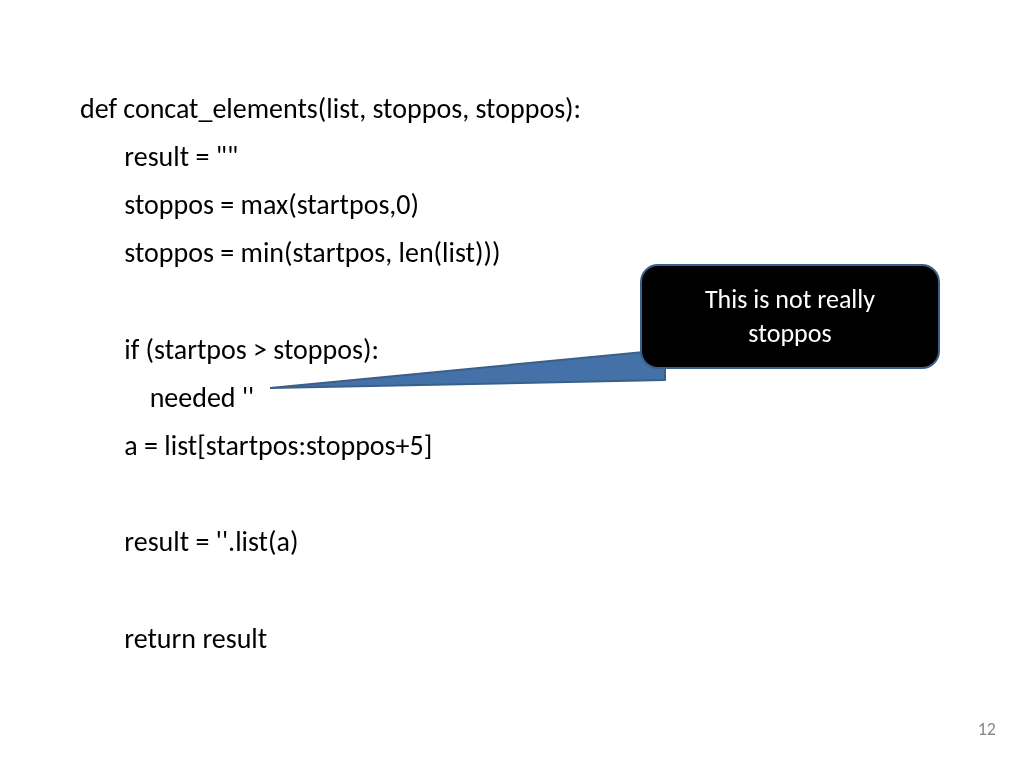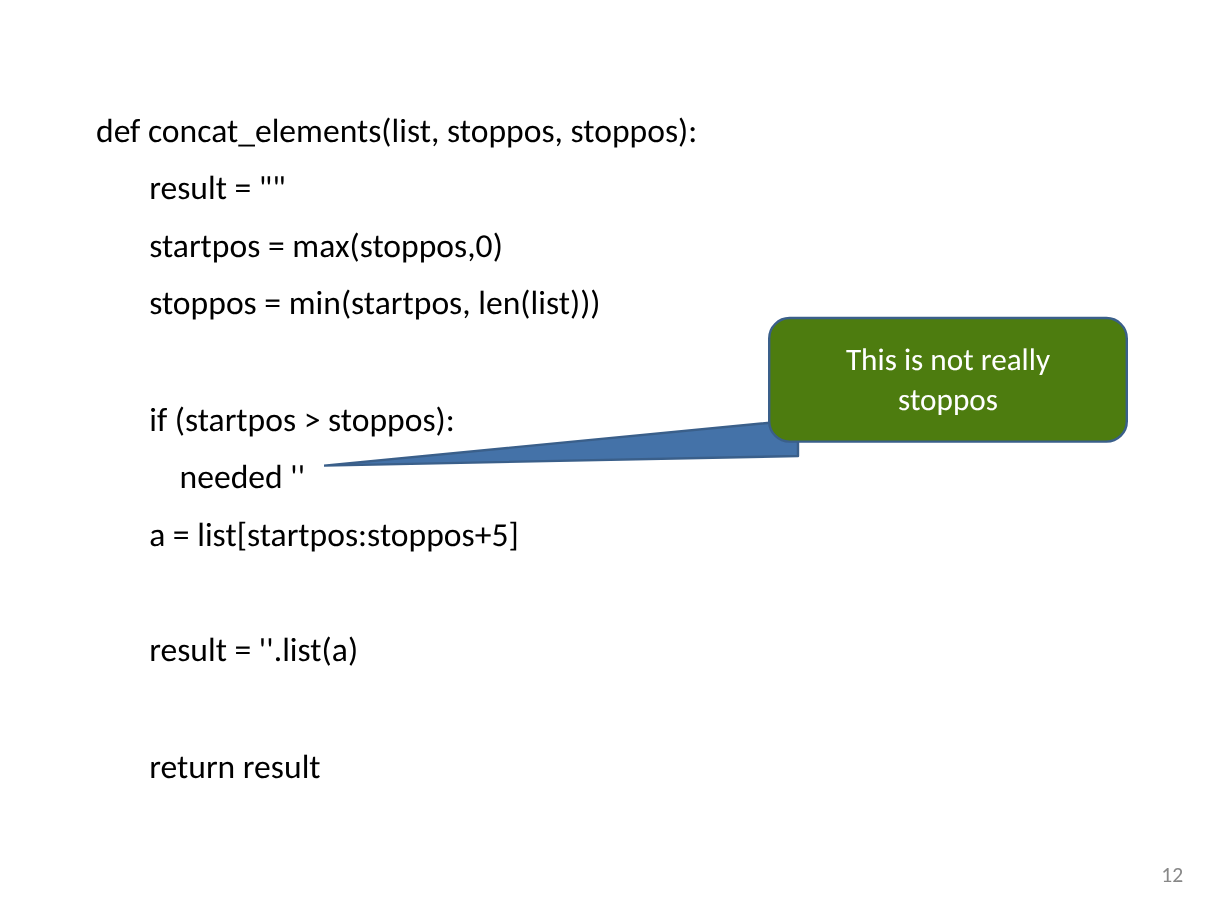--- a/index.html
+++ b/index.html
@@ -26,21 +26,21 @@
     line-height: 1.72;
     color: #000;
     white-space: pre;
   }
   .callout {
     position: absolute;
     left: 640px;
     top: 264px;
     width: 300px;
     height: 105px;
-    background: #4d7c0f;
+    background: #000000;
     border: 2px solid #3A5F8A;
     border-radius: 18px;
     box-sizing: border-box;
     display: flex;
     align-items: center;
     justify-content: center;
     padding: 10px 20px;
   }
   .callout-pointer {
     position: absolute;
@@ -51,34 +51,34 @@
     pointer-events: none;
   }
   .callout-text {
     color: #fff;
     font-size: 26px;
     line-height: 1.3;
     text-align: center;
   }
   .page-num {
     position: absolute;
-    right: 38px;
+    right: 28px;
     bottom: 28px;
     color: #888;
     font-size: 18px;
   }
 </style>
 </head>
 <body>
 
 <div class="slide">
 
   <div class="code-block"><span>def concat_elements(list, stoppos, stoppos):</span>
 <span>       result = ""</span>
-<span>       startpos = max(stoppos,0)</span>
+<span>       stoppos = max(startpos,0)</span>
 <span>       stoppos = min(startpos, len(list)))</span>
 <span></span>
 <span>       if (startpos &gt; stoppos):</span>
 <span>           needed ''</span>
 <span>       a = list[startpos:stoppos+5]</span>
 <span></span>
 <span>       result = ''.list(a)</span>
 <span></span>
 <span>       return result</span></div>
 

